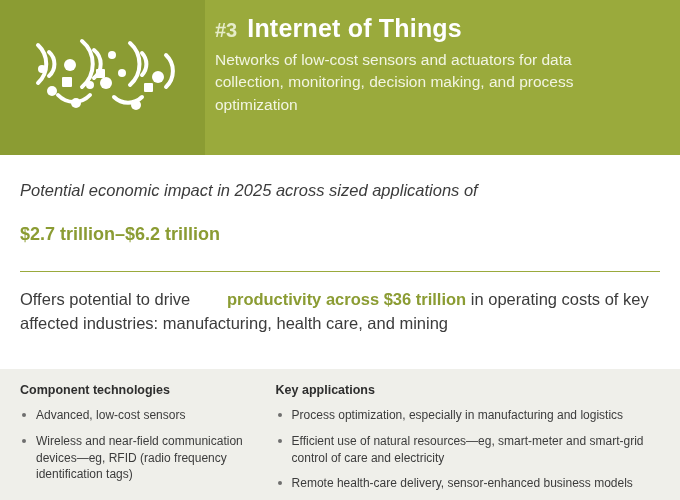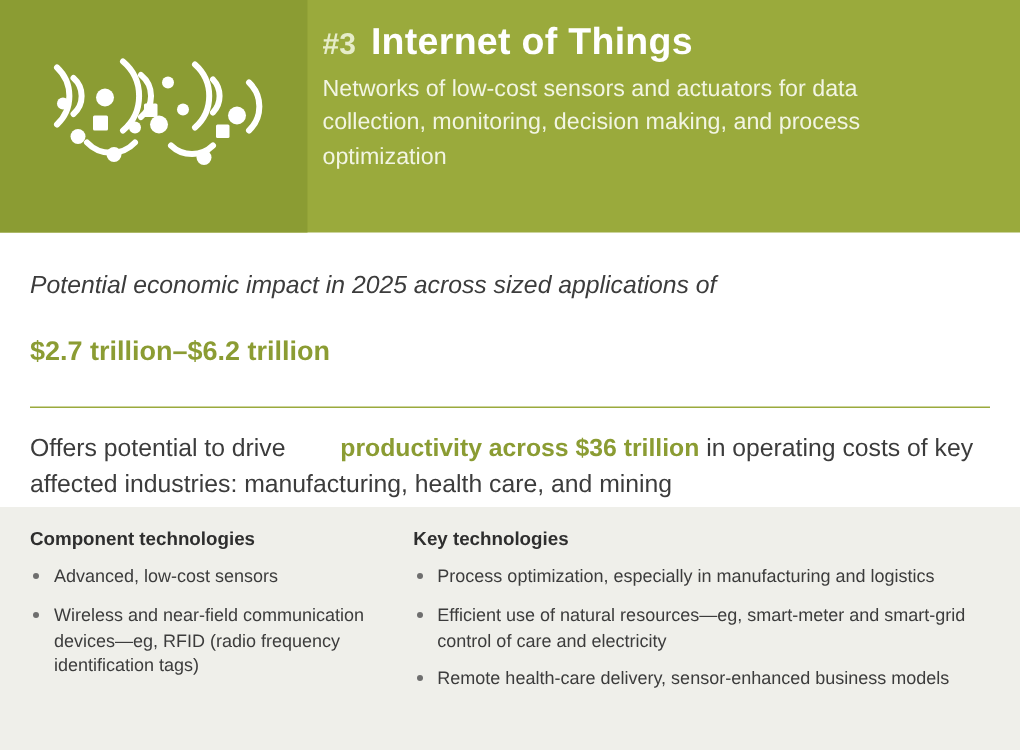--- a/index.html
+++ b/index.html
@@ -100,21 +100,21 @@
     font-weight: bold;
     margin-left: 32px;
   }
 
   
   .bottom {
     position: absolute;
     left: 0;
     bottom: 0;
     width: 680px;
-    height: 162px;
+    height: 131px;
     background: #efefea;
     display: flex;
     box-sizing: border-box;
     padding: 14px 18px 0 20px;
   }
   .col {
     box-sizing: border-box;
   }
   .col-left {
     width: 330px;
@@ -212,21 +212,21 @@
 
   <div class="bottom">
     <div class="col col-left">
       <div class="col-head">Component technologies</div>
       <ul class="bullets">
         <li>Advanced, low-cost sensors</li>
         <li>Wireless and near-field communication devices—eg, RFID (radio frequency identification tags)</li>
       </ul>
     </div>
     <div class="col col-right">
-      <div class="col-head">Key technologies</div>
+      <div class="col-head">Key applications</div>
       <ul class="bullets">
         <li>Process optimization, especially in manufacturing and logistics</li>
         <li>Efficient use of natural resources—eg, smart-meter and smart-grid control of care and electricity</li>
         <li>Remote health-care delivery, sensor-enhanced business models</li>
       </ul>
     </div>
   </div>
 
 </div>
 

